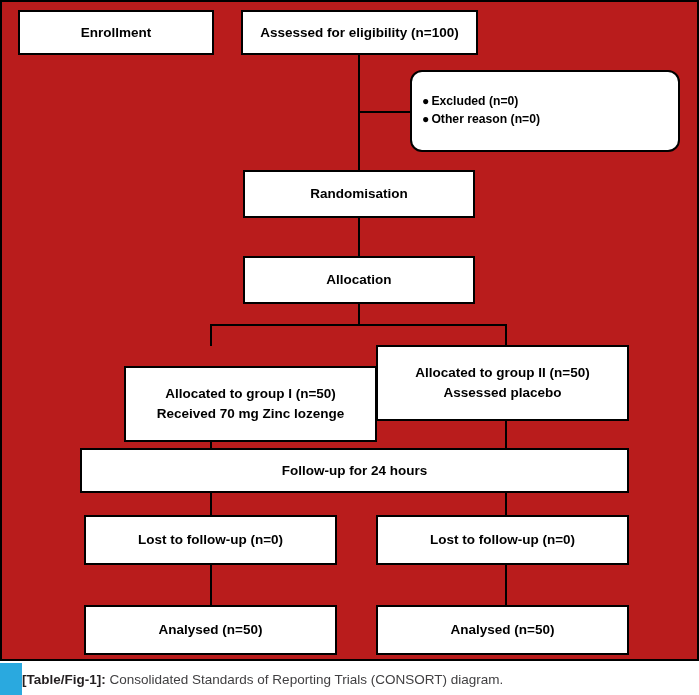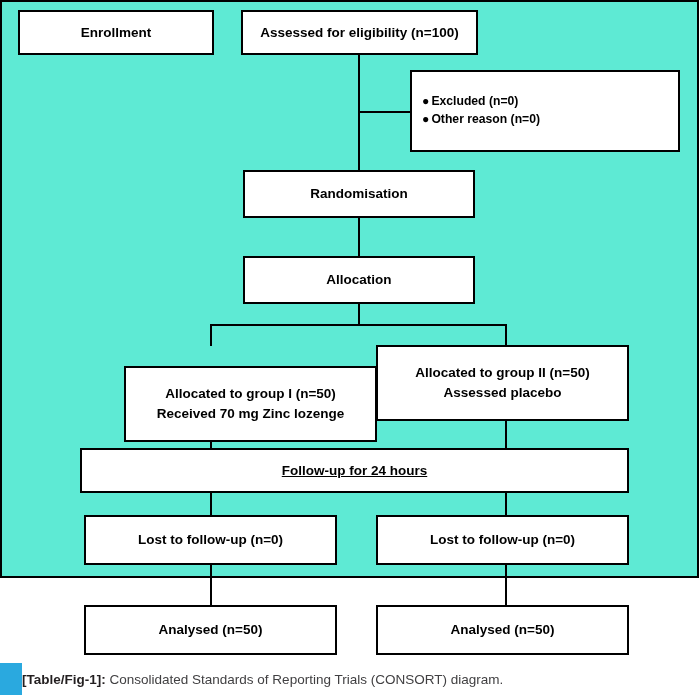--- a/index.html
+++ b/index.html
@@ -16,24 +16,24 @@
     height: 695px;
     background: #ffffff;
     overflow: hidden;
     box-sizing: border-box;
   }
   #diagram-frame {
     position: absolute;
     left: 0;
     top: 0;
     width: 699px;
-    height: 578px;
+    height: 661px;
     border: 2px solid #000;
     box-sizing: border-box;
-    background: #5eead4;
+    background: #b91c1c;
   }
   .node {
     position: absolute;
     border: 2px solid #000;
     background: #ffffff;
     box-sizing: border-box;
     display: flex;
     flex-direction: column;
     align-items: center;
     justify-content: center;
@@ -46,20 +46,21 @@
   }
   .node .line {
     display: block;
     white-space: nowrap;
   }
   .node.left-align {
     align-items: flex-start;
     justify-content: center;
     padding-left: 10px;
     text-align: left;
+    border-radius: 12px;
   }
   .node.left-align .line {
     font-size: 12.2px;
   }
   .bullet {
     display: inline-block;
     margin-right: 2px;
   }
   .connector {
     position: absolute;
@@ -142,21 +143,21 @@
     </div>
 
     <div class="node" style="left:374px; top:343px; width:253px; height:76px;">
       <span class="line">Allocated to group II (n=50)</span>
       <span class="line">Assessed placebo</span>
     </div>
 
     <div class="connector vline" style="left:208px; top:419px; height:27px;"></div>
     <div class="connector vline" style="left:503px; top:419px; height:27px;"></div>
 
-    <div class="node" style="left:78px; top:446px; width:549px; height:45px;text-decoration:underline;">
+    <div class="node" style="left:78px; top:446px; width:549px; height:45px;">
       <span class="line">Follow-up for 24 hours</span>
     </div>
 
     <div class="connector vline" style="left:208px; top:491px; height:22px;"></div>
     <div class="connector vline" style="left:503px; top:491px; height:22px;"></div>
 
     <div class="node" style="left:82px; top:513px; width:253px; height:50px;">
       <span class="line">Lost to follow-up (n=0)</span>
     </div>
     <div class="node" style="left:374px; top:513px; width:253px; height:50px;">

